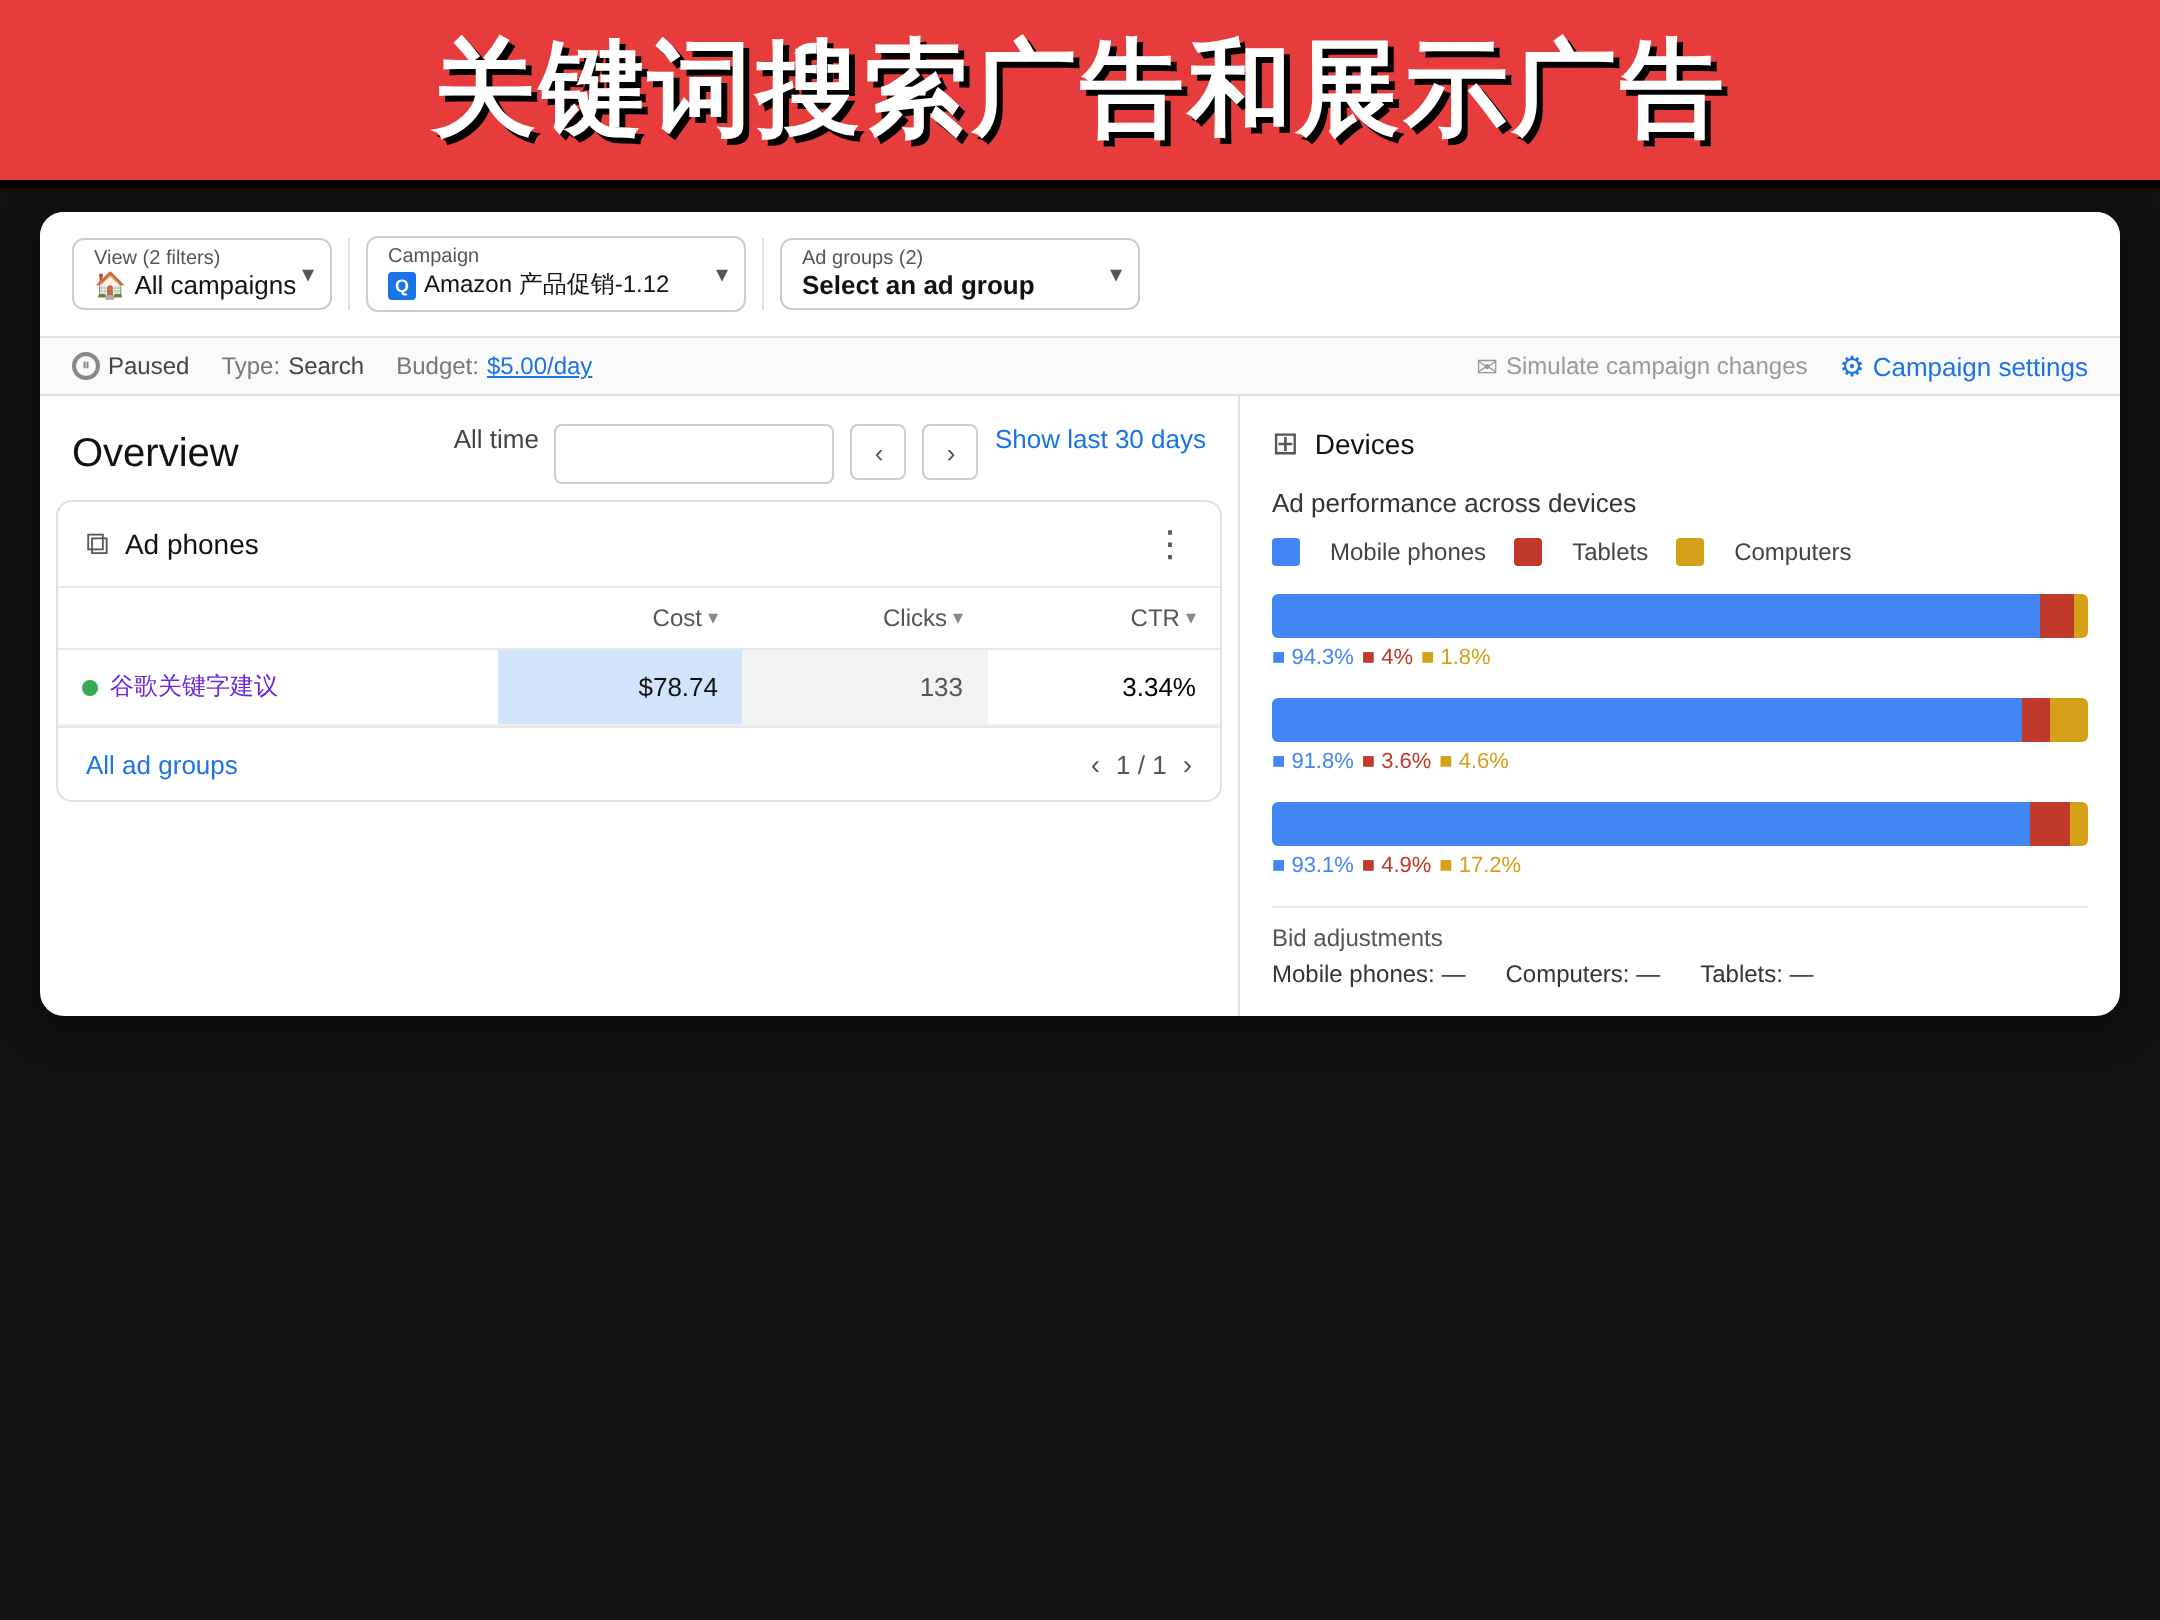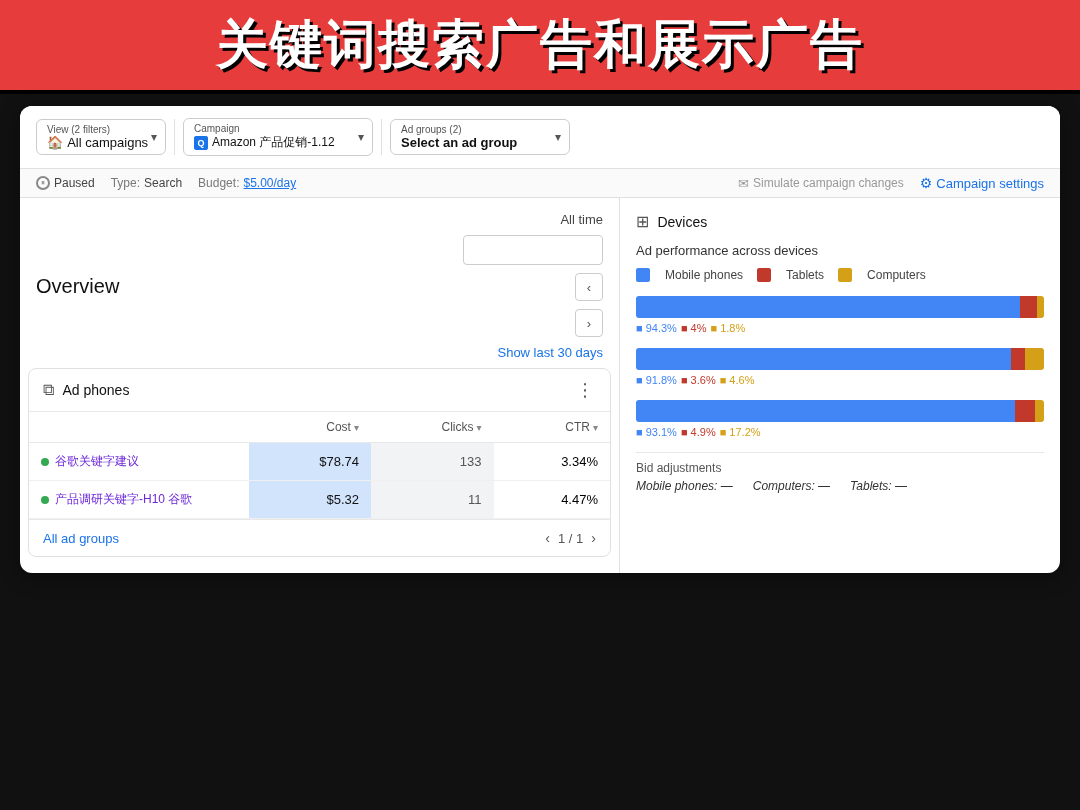--- a/index.html
+++ b/index.html
@@ -169,24 +169,23 @@
       padding: 14px 16px 8px;
       gap: 12px;
     }
     .overview-title {
       font-size: 20px;
       font-weight: 400;
       color: #111;
     }
     .overview-controls {
       display: flex;
-      align-items: flex-end;
+      align-items: flex-start;
       gap: 8px;
       margin-left: auto;
-      flex-direction: column;
     }
     .all-time-label {
       font-size: 13px;
       color: #444;
     }
     .date-range-input {
       border: 1px solid #ccc;
       border-radius: 4px;
       padding: 4px 10px;
       font-size: 12px;
@@ -424,21 +423,20 @@
     .bid-adjustments-title {
       font-size: 12px;
       color: #555;
       margin-bottom: 4px;
     }
     .bid-adj-row {
       display: flex;
       gap: 20px;
       font-size: 12px;
       color: #333;
-      font-style: italic;
     }
   </style>
 </head>
 <body>
 
 <div class="title-banner">
   <h1>关键词搜索广告和展示广告</h1>
 </div>
 
 <div class="main-card">
@@ -552,31 +550,20 @@
       <td>
         <div class="row-name">
           <span class="green-dot"></span>
           <span class="row-link">谷歌关键字建议</span>
         </div>
       </td>
       <td class="cost-cell">$78.74</td>
       <td class="clicks-cell">133</td>
       <td>3.34%</td>
     </tr>
-              <tr>
-      <td>
-        <div class="row-name">
-          <span class="green-dot"></span>
-          <span class="row-link">产品调研关键字-H10 谷歌</span>
-        </div>
-      </td>
-      <td class="cost-cell">$5.32</td>
-      <td class="clicks-cell">11</td>
-      <td>4.47%</td>
-    </tr>
             </tbody>
         </table>
 
         <div class="pagination">
           <span class="pagination-link">All ad groups</span>
           <div class="pagination-controls">
             <span class="page-arrow">‹</span>
             <span>1 / 1</span>
             <span class="page-arrow">›</span>
           </div>

